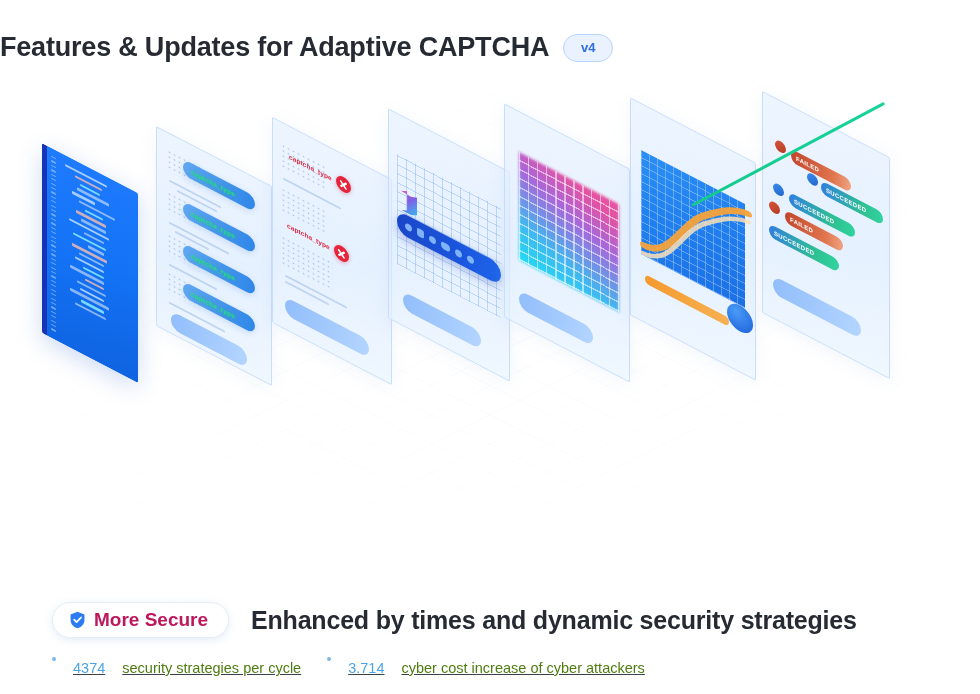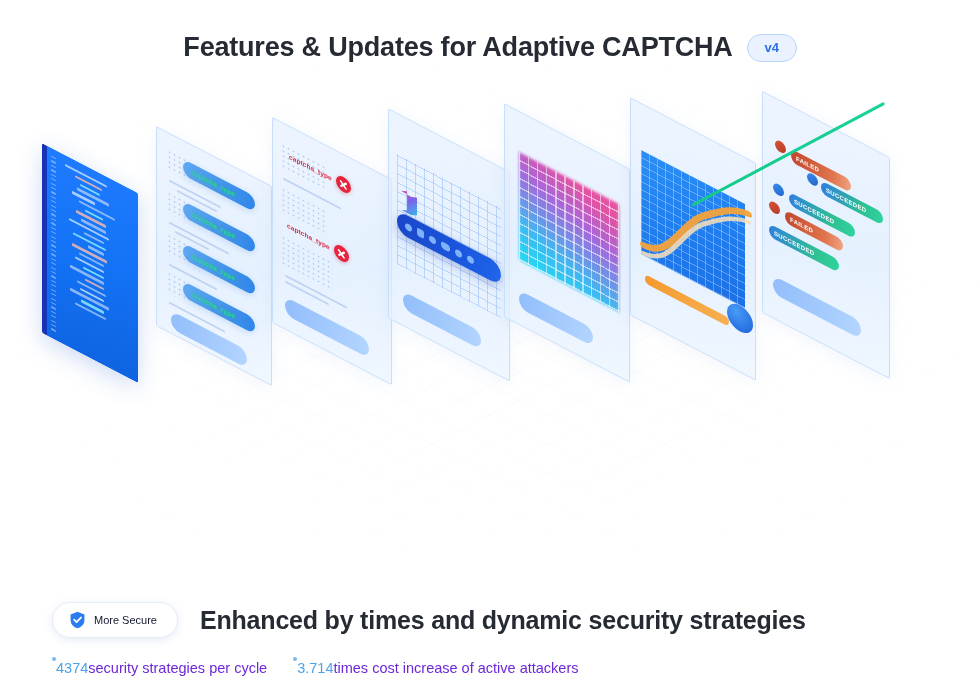--- a/index.html
+++ b/index.html
@@ -33,21 +33,20 @@
       radial-gradient(ellipse 70% 55% at 50% 45%, rgba(255,255,255,0.55) 0%, rgba(255,255,255,0.92) 62%, #fff 100%);
     pointer-events: none;
   }
 
   
   .header {
     position: absolute;
     top: 32px; left: 0; right: 0;
     display: flex;
     align-items: center;
-    justify-content: center;
     gap: 14px;
     z-index: 40;
   }
   .page-title {
     font-size: 27px;
     font-weight: 700;
     color: #262a33;
     letter-spacing: -0.2px;
     white-space: nowrap;
   }
@@ -312,41 +311,41 @@
     display: inline-flex; align-items: center; gap: 8px;
     height: 36px; padding: 0 20px 0 16px;
     border-radius: 18px;
     background: #ffffff;
     border: 1px solid #e7edf6;
     box-shadow: 0 2px 9px rgba(90,130,200,0.16);
     flex: none;
   }
   .shield-icon { width: 17px; height: 18px; flex: none; display:block; }
   .secure-badge .txt {
-    font-size: 11px; font-weight: 400; color: #0f172a; white-space: nowrap;
+    font-size: 19px; font-weight: 700; color: #be185d; white-space: nowrap;
   }
   .headline {
     font-size: 25px; font-weight: 700; color: #262a33;
     letter-spacing: -0.2px; white-space: nowrap;
   }
   .stats-row {
     display: flex; align-items: center;
     gap: 26px;
     padding-left: 52px;
     font-size: 14.5px;
     color: #3b4149;
   }
-  .stat { display: inline-flex; align-items: flex-start; gap: 0; white-space: nowrap; }
+  .stat { display: inline-flex; align-items: flex-start; gap: 17px; white-space: nowrap; text-decoration: underline; }
   .stat .bullet {
     width: 4px; height: 4px; border-radius: 50%;
     background: #7cb8ea; flex: none;
     transform: translateY(-3px);
   }
   .stat .num { color: #4aa3e8; font-weight: 400; }
-  .stat .lbl { color: #6d28d9; }
+  .stat .lbl { color: #4d7c0f; }
 </style>
 </head>
 <body>
 
 <div class="bg-grid"></div>
 <div class="bg-fade"></div>
 
 <div class="header">
   <div class="page-title">Features &amp; Updates for Adaptive CAPTCHA</div>
   <div class="version-badge">v4</div>
@@ -532,16 +531,16 @@
 
   <div class="stats-row">
     <div class="stat">
       <span class="bullet"></span>
       <span class="num">4374</span>
       <span class="lbl">security strategies per cycle</span>
     </div>
     <div class="stat">
       <span class="bullet"></span>
       <span class="num">3.714</span>
-      <span class="lbl">times cost increase of active attackers</span>
+      <span class="lbl">cyber cost increase of cyber attackers</span>
     </div>
   </div>
 </div>
 
 </body></html>

